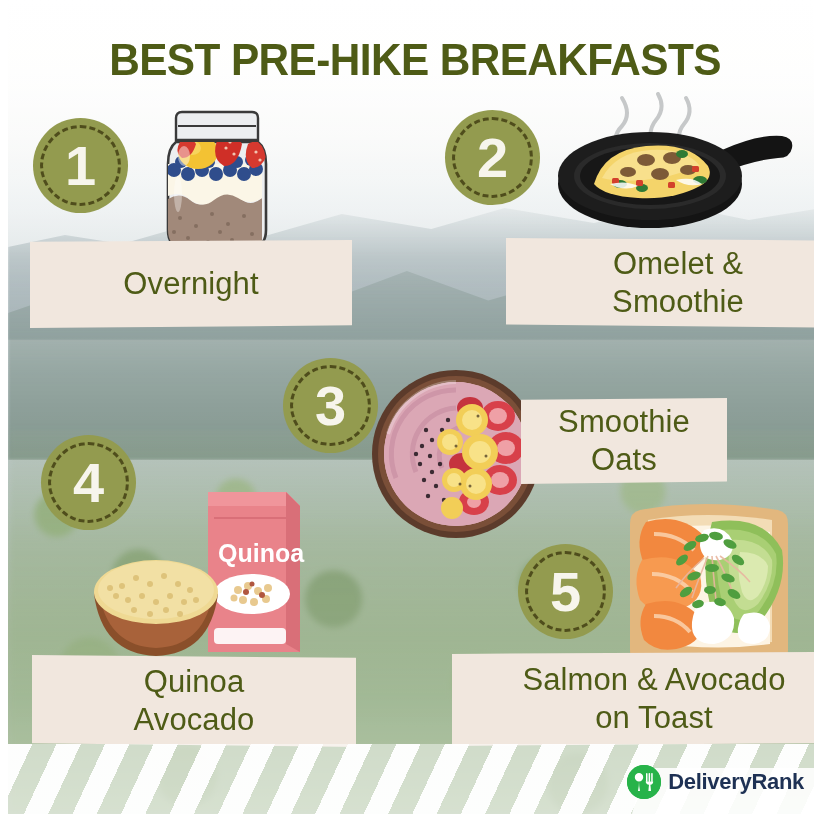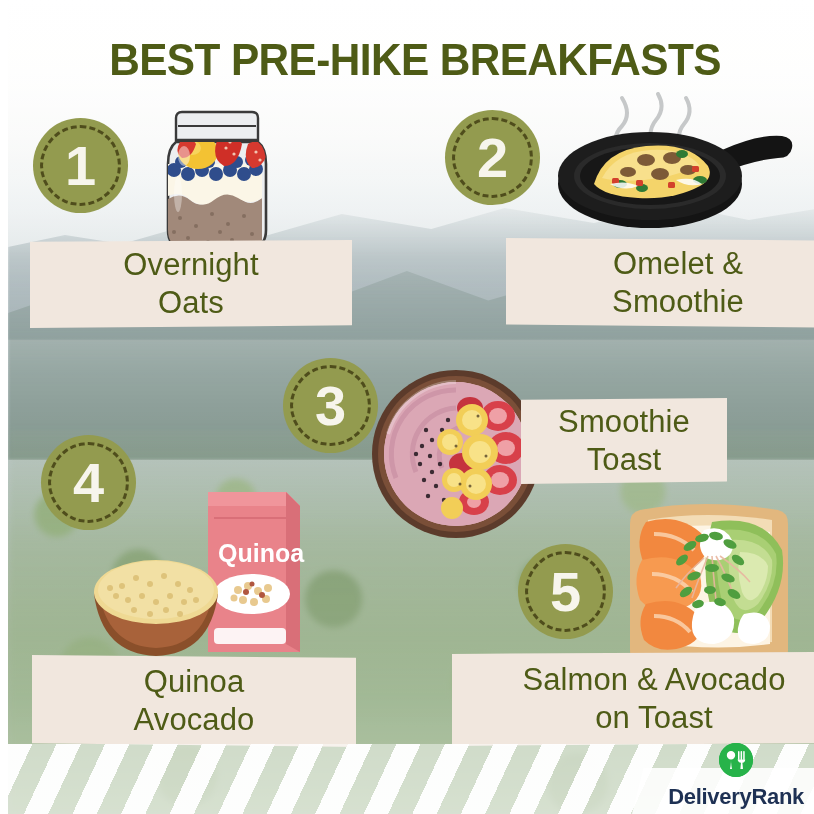--- a/index.html
+++ b/index.html
@@ -116,22 +116,22 @@
     box-shadow:0 1px 3px rgba(60,60,50,.10);
   }
   .card.skew-a{clip-path:polygon(0 2%,100% 0,100% 97%,0 100%);}
   .card.skew-b{clip-path:polygon(0 0,100% 3%,100% 100%,0 96%);}
 
   
   .art{position:absolute;}
 
   
   .logo{
-    position:absolute;right:18px;bottom:4px;
-    display:flex;align-items:center;gap:7px;flex-direction:column;
+    position:absolute;right:18px;bottom:15px;
+    display:flex;align-items:center;gap:7px;
   }
   .logo-mark{
     width:34px;height:34px;border-radius:50%;
     background:#27b34a;position:relative;flex:0 0 auto;
   }
   .logo-text{
     font-size:22px;font-weight:bold;color:#1e3154;
     font-family:"Liberation Sans",sans-serif;letter-spacing:-.3px;
   }
   .logo-plate{
@@ -217,21 +217,20 @@
       </g>
 
       <ellipse cx="28" cy="58" rx="6" ry="10" fill="#ffffff" opacity=".45"></ellipse>
       <ellipse cx="22" cy="96" rx="4" ry="18" fill="#ffffff" opacity=".35"></ellipse>
     </g>
   </svg>
 
   <div class="card skew-a" style="left:22px;top:240px;width:322px;height:88px;">
     <div>
       <div>Overnight</div>
-      <div>Oats</div>
     </div>
   </div>
 
   <div class="badge" style="left:437px;top:110px;width:95px;height:95px;">
     <span class="ring"></span>
     <span class="num" style="font-size:56px;">2</span>
   </div>
 
   <svg class="art" style="left:542px;top:92px;" width="256" height="146" viewBox="0 0 256 146">
 
@@ -353,21 +352,21 @@
       <circle cx="86" cy="78" r="1.5"></circle>
         <circle cx="90" cy="116" r="1.5"></circle>
     </g>
 
     <path d="M86 14 a72 72 0 0 0 -68 52" fill="none" stroke="#ffffff" stroke-width="4" opacity=".25"></path>
   </svg>
 
   <div class="card skew-a" style="left:513px;top:398px;width:206px;height:86px;">
     <div>
       <div>Smoothie</div>
-      <div>Toast</div>
+      <div>Oats</div>
     </div>
   </div>
 
   <div class="badge" style="left:33px;top:435px;width:95px;height:95px;">
     <span class="ring"></span>
     <span class="num" style="font-size:56px;">4</span>
   </div>
 
   <svg class="art" style="left:78px;top:478px;" width="240" height="190" viewBox="0 0 240 190">
 

